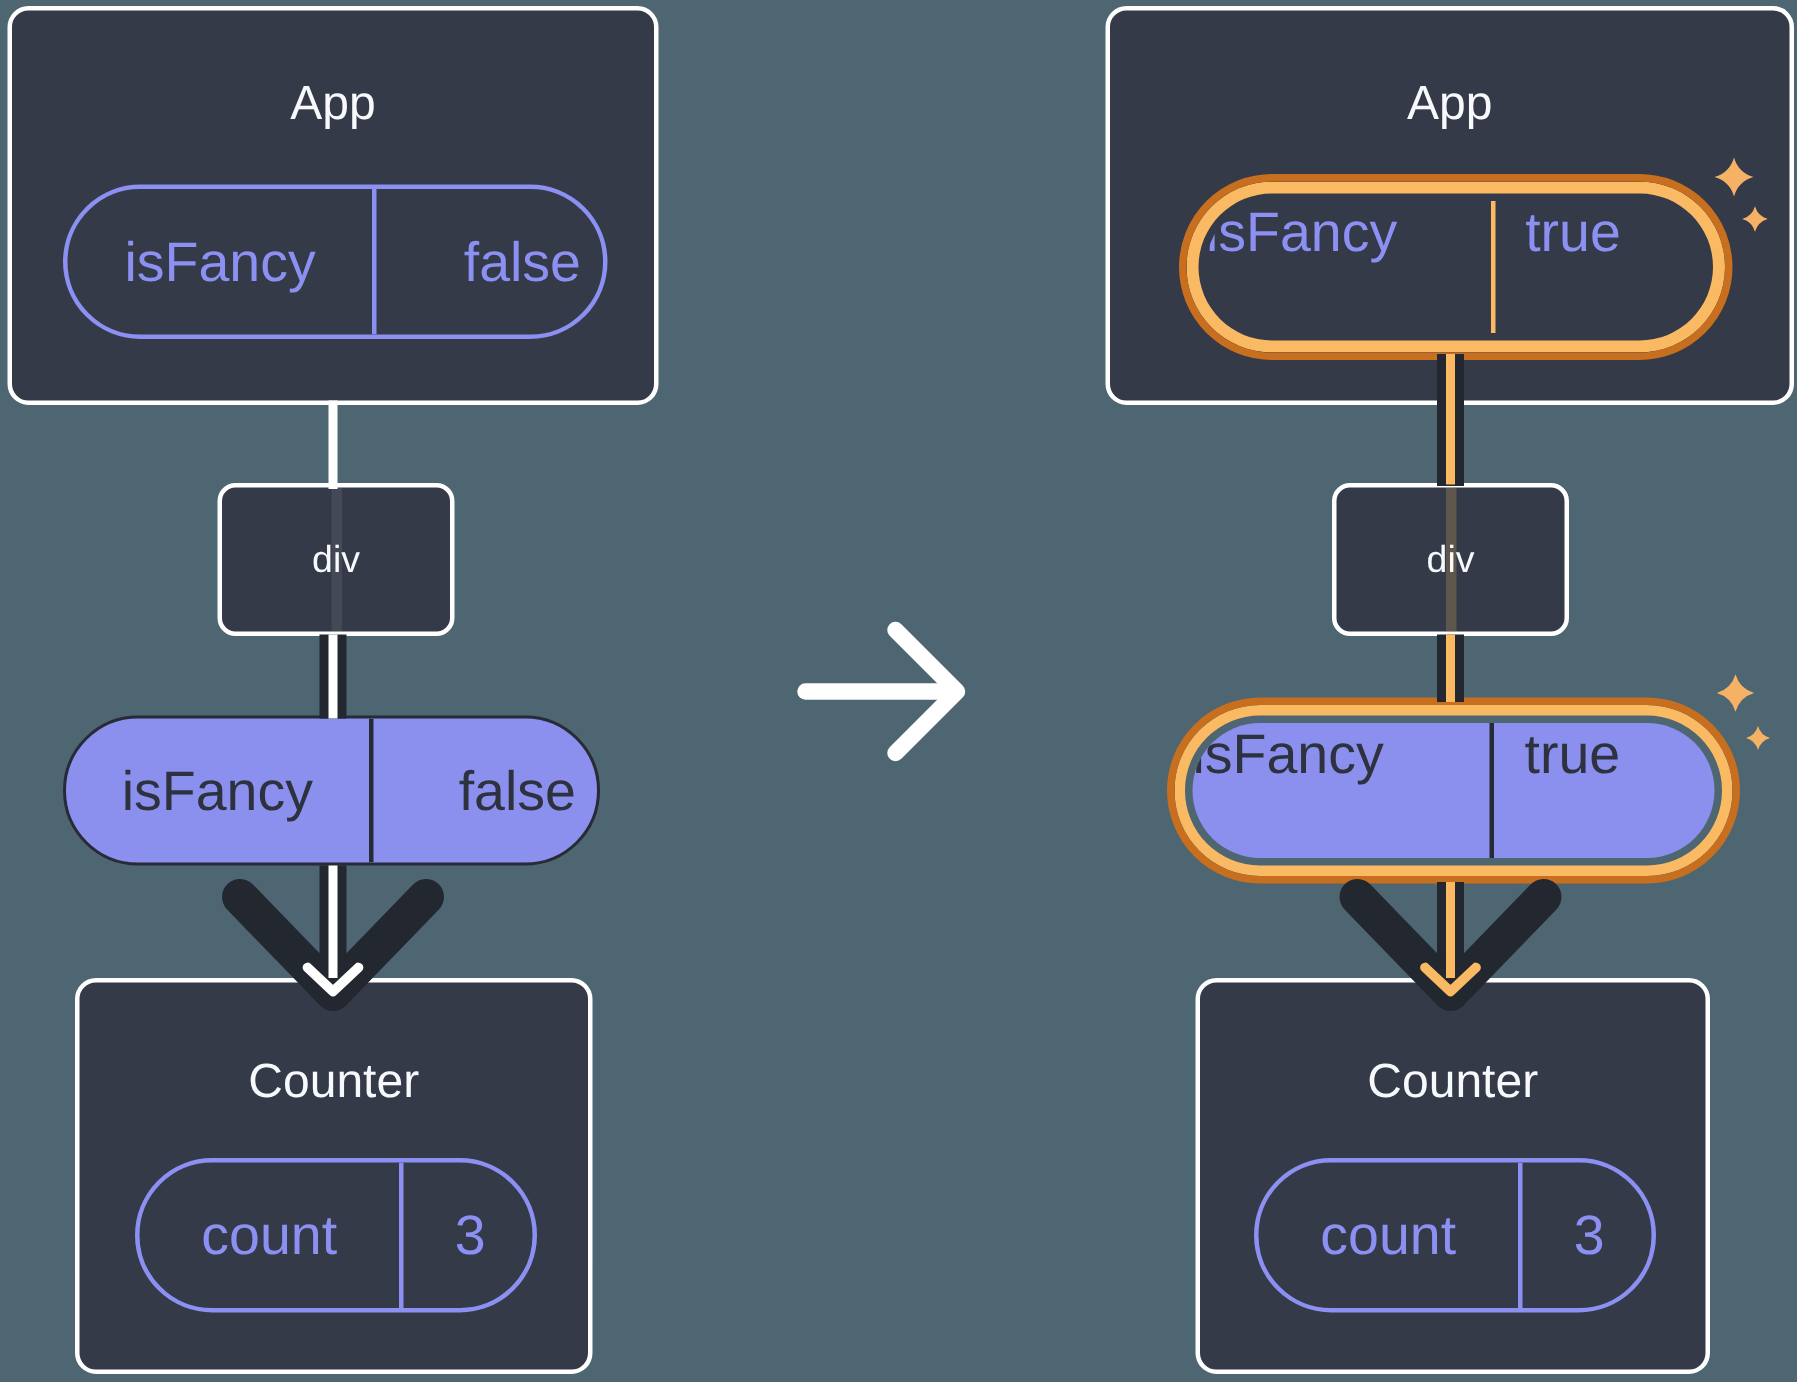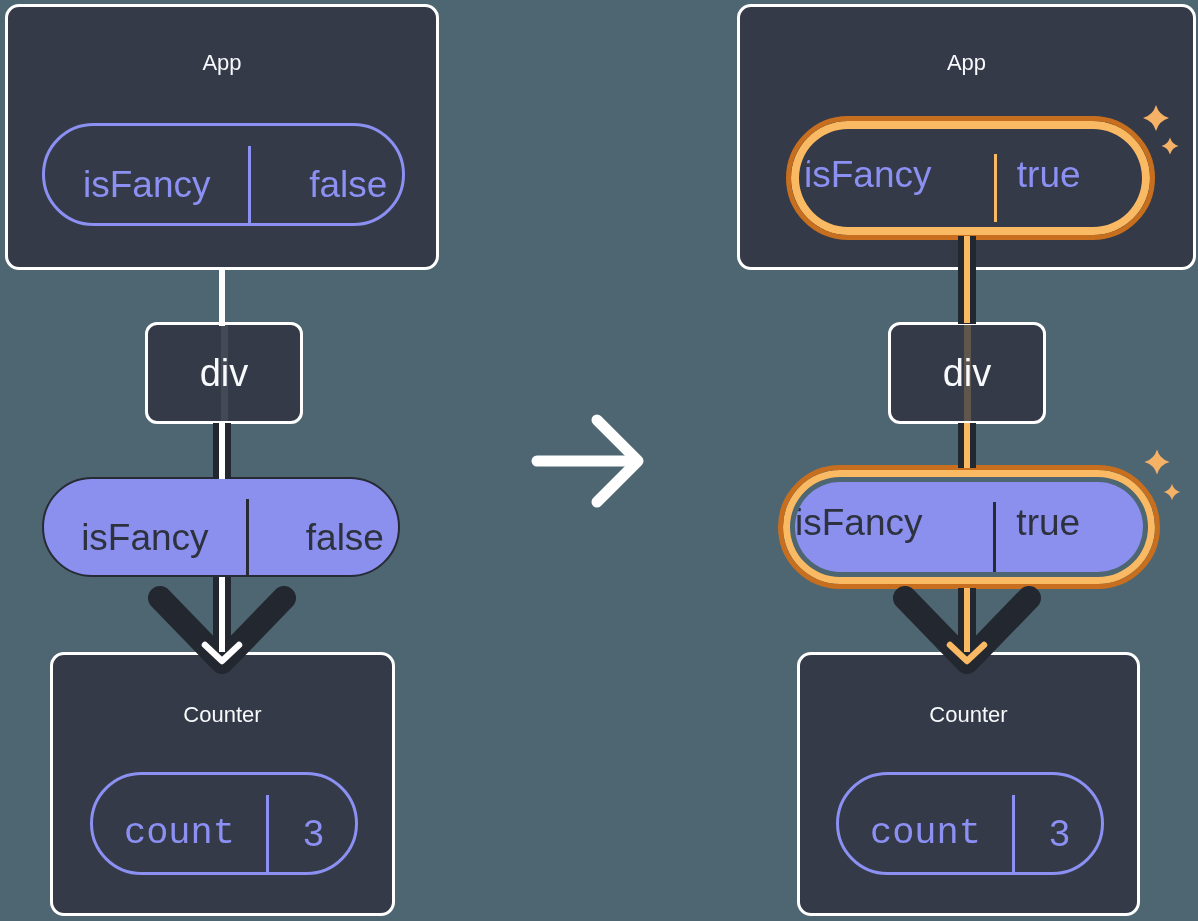--- a/index.html
+++ b/index.html
@@ -6,21 +6,21 @@
   .stage{
     position:relative;width:1198px;height:921px;background:#4d6671;overflow:hidden;
     font-family:"Liberation Sans", sans-serif;
   }
   .box{
     position:absolute;background:#343a47;border:3px solid #ffffff;border-radius:14px;
     box-sizing:border-box;
   }
   .node-title{
     position:absolute;left:0;right:0;text-align:center;
-    color:#f7f9fc;font-size:22px;font-weight:500;line-height:1.1;
+    color:#f7f9fc;font-size:32px;font-weight:500;line-height:1.1;
   }
   .pill{
     position:absolute;box-sizing:border-box;display:flex;align-items:stretch;
     border-radius:70px;overflow:hidden;
   }
   .pill .cell{display:flex;align-items:center;justify-content:center;line-height:1;}
   .pill-outline{border:3px solid #8b90f2;color:#8b90f2;font-size:37px;}
   .pill-outline .cell + .cell{border-left:3px solid #8b90f2;}
   .pill-solid{background:#8b90ee;border:2px solid #262b35;color:#2d323e;font-size:37px;}
   .pill-solid .cell + .cell{border-left:3px solid #262b35;}
@@ -31,29 +31,29 @@
   .ring-dark{background:#343a47;}
   .ring .inner{
     position:absolute;top:13px;left:13px;right:13px;bottom:13px;
     display:flex;align-items:stretch;font-size:37px;border-radius:60px;overflow:hidden;
   }
   .ring-dark .inner{color:#8b90f2;}
   .ring-dark .inner .cell + .cell{border-left:3px solid #fab963;}
   .ring-purple{box-shadow:inset 0 0 0 7px #fab963;}
   .ring-purple .inner{top:12px;left:12px;right:12px;bottom:12px;background:#8b90ee;color:#2d323e;border-radius:50px;}
   .ring-purple .inner .cell + .cell{border-left:3px solid #262b35;}
-  .cell{flex:0 0 auto;margin-top:20px;}
+  .cell{flex:0 0 auto;}
   .cell.k{width:57%;}
   .cell.v{width:43%;padding-left:20px;}
-  .cell.k2{width:66%;font-family:Liberation Mono, monospace;}
+  .cell.k2{width:66%;}
   .cell.v2{width:34%;}
   .emph{font-weight:normal;}
   .div-label{
     position:absolute;inset:0;display:flex;align-items:center;justify-content:center;
-    color:#f7f9fc;font-size:38px;font-weight:500;
+    color:#f7f9fc;font-size:25px;font-weight:500;
   }
   .thread{
     position:absolute;top:0;bottom:0;left:50%;width:7px;margin-left:-3.5px;
   }
   .thread-white{background:rgba(255,255,255,0.08);}
   .thread-orange{background:rgba(250,185,99,0.22);}
   svg.overlay{position:absolute;left:0;top:0;pointer-events:none;}
 </style>
 </head>
 <body>

